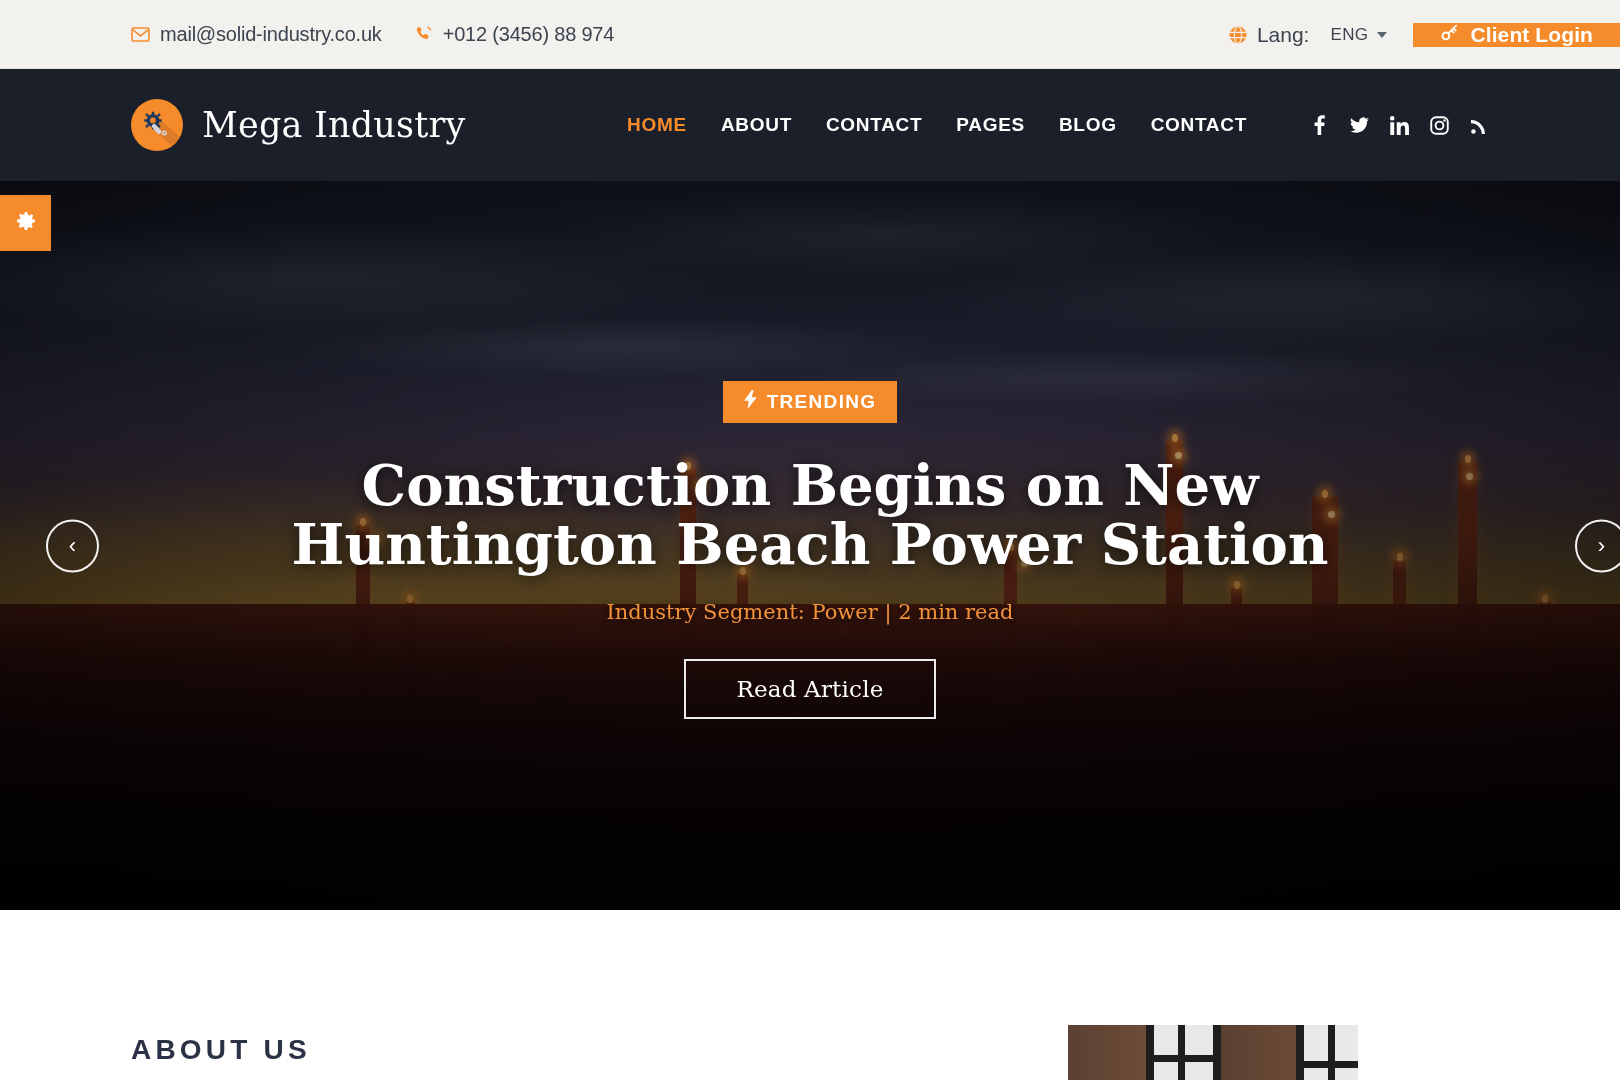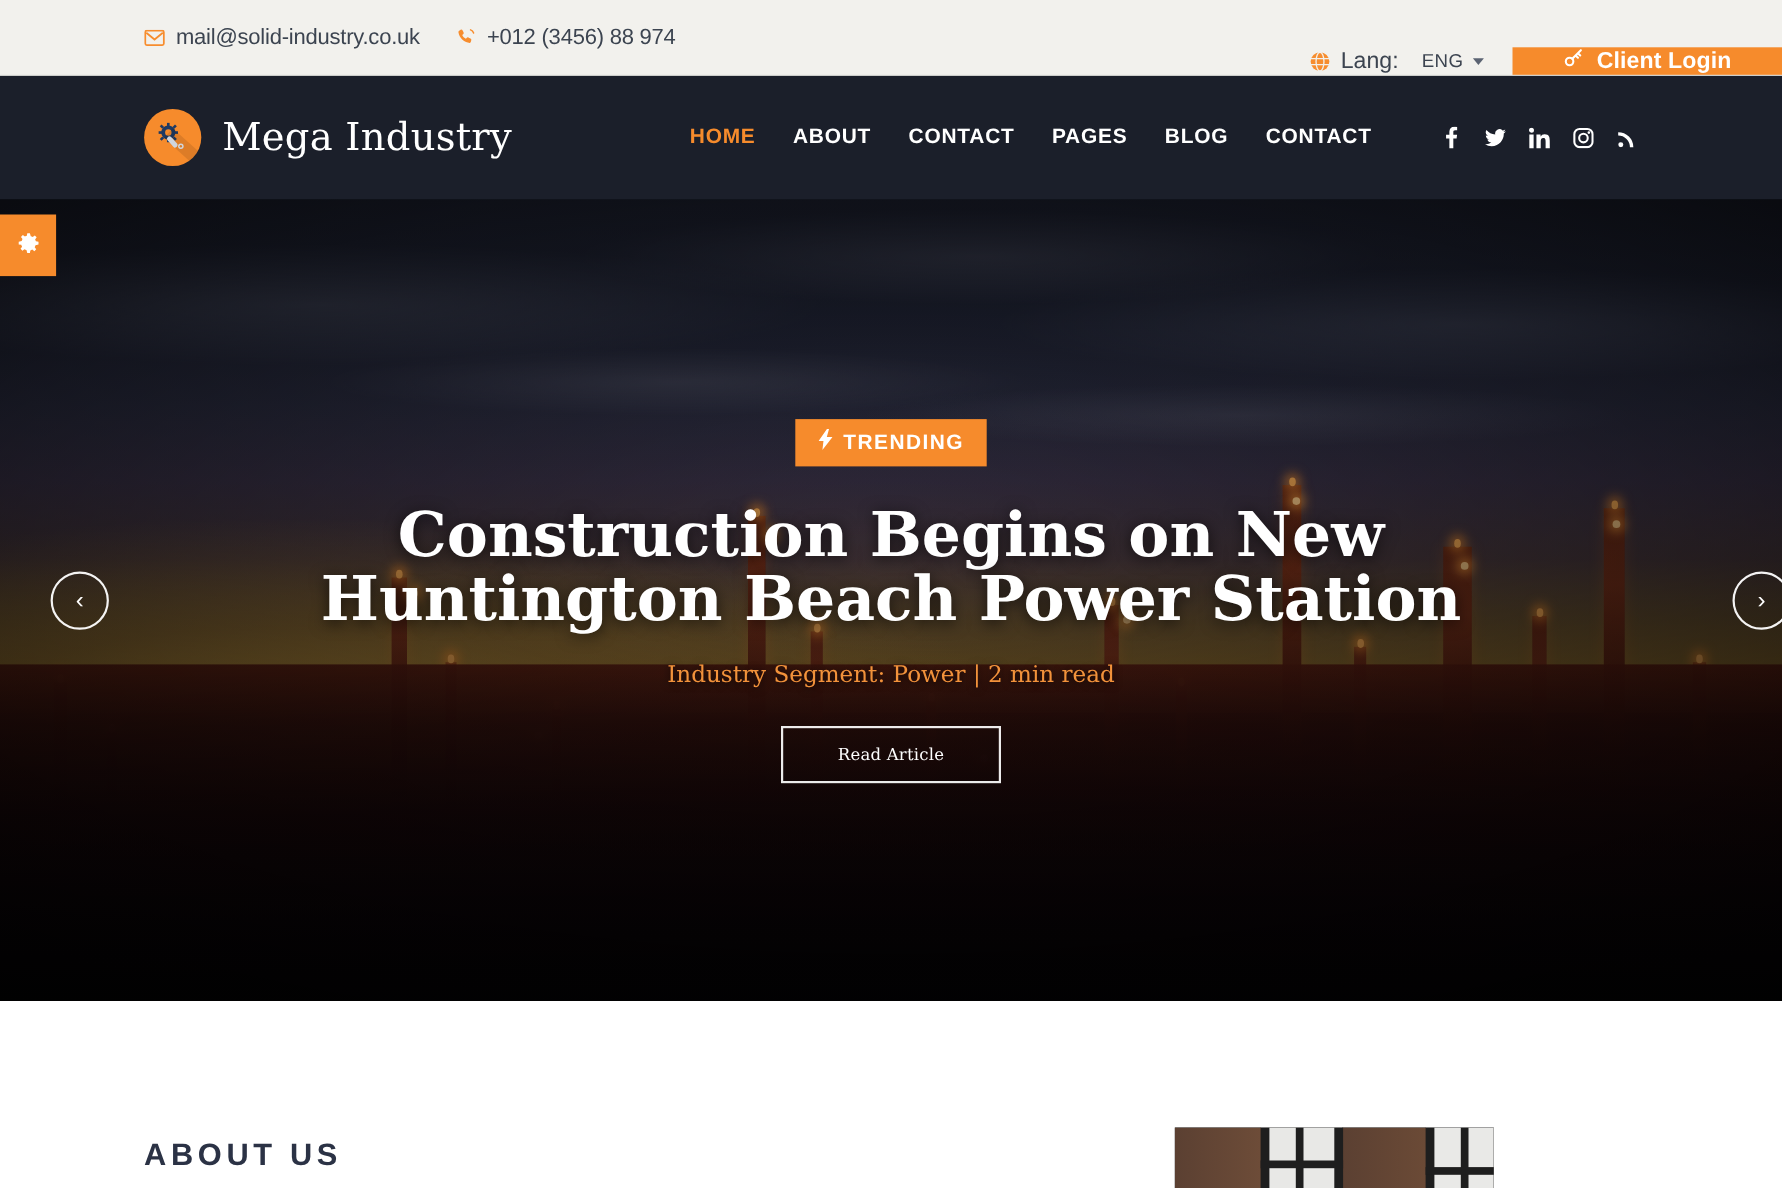--- a/index.html
+++ b/index.html
@@ -33,21 +33,22 @@
     font-size:20px;
     color:#3c4450;
     font-family:"Liberation Sans", sans-serif;
     letter-spacing:-0.2px;
     cursor:pointer;
   }
   .tb-icon { color:#f78d2e; display:flex; align-items:center; }
 
   .topbar-right {
     display:flex;
-    align-items:flex-end;
+    align-items:flex-start;
+    margin-top:23px;
   }
   .lang-wrap {
     display:flex;
     align-items:center;
     gap:9px;
     padding:0 26px 0 0;
     font-size:21px;
     color:#3c4450;
     cursor:pointer;
   }
@@ -62,21 +63,21 @@
     border-left:5px solid transparent;
     border-right:5px solid transparent;
     border-top:6px solid #5b6372;
   }
   .client-login {
     background:#f68b2c;
     color:#ffffff;
     display:flex;
     align-items:center;
     gap:11px;
-    padding:0 46px;
+    padding:0 27px;
     font-size:21px;
     font-weight:bold;
     cursor:pointer;
     letter-spacing:0.1px;
   }
 
   
   .header {
     height:112px;
     background:#1b1f2a;
@@ -252,21 +253,21 @@
     color:#f2923b;
     margin-top:26px;
     text-shadow:0 1px 8px rgba(0,0,0,0.8);
   }
   .hero-btn{
     margin-top:35px;
     border:2px solid rgba(255,255,255,0.92);
     background:transparent;
     color:#ffffff;
     font-family:"DejaVu Serif", serif;
-    font-size:15px;
+    font-size:23px;
     padding:15px 50px;
     cursor:pointer;
     letter-spacing:0.2px;
   }
   .arrow-btn{
     position:absolute;top:50%;transform:translateY(-50%);
     width:53px;height:53px;border-radius:50%;
     border:2px solid rgba(255,255,255,0.95);
     display:flex;align-items:center;justify-content:center;
     color:#ffffff;font-size:22px;

